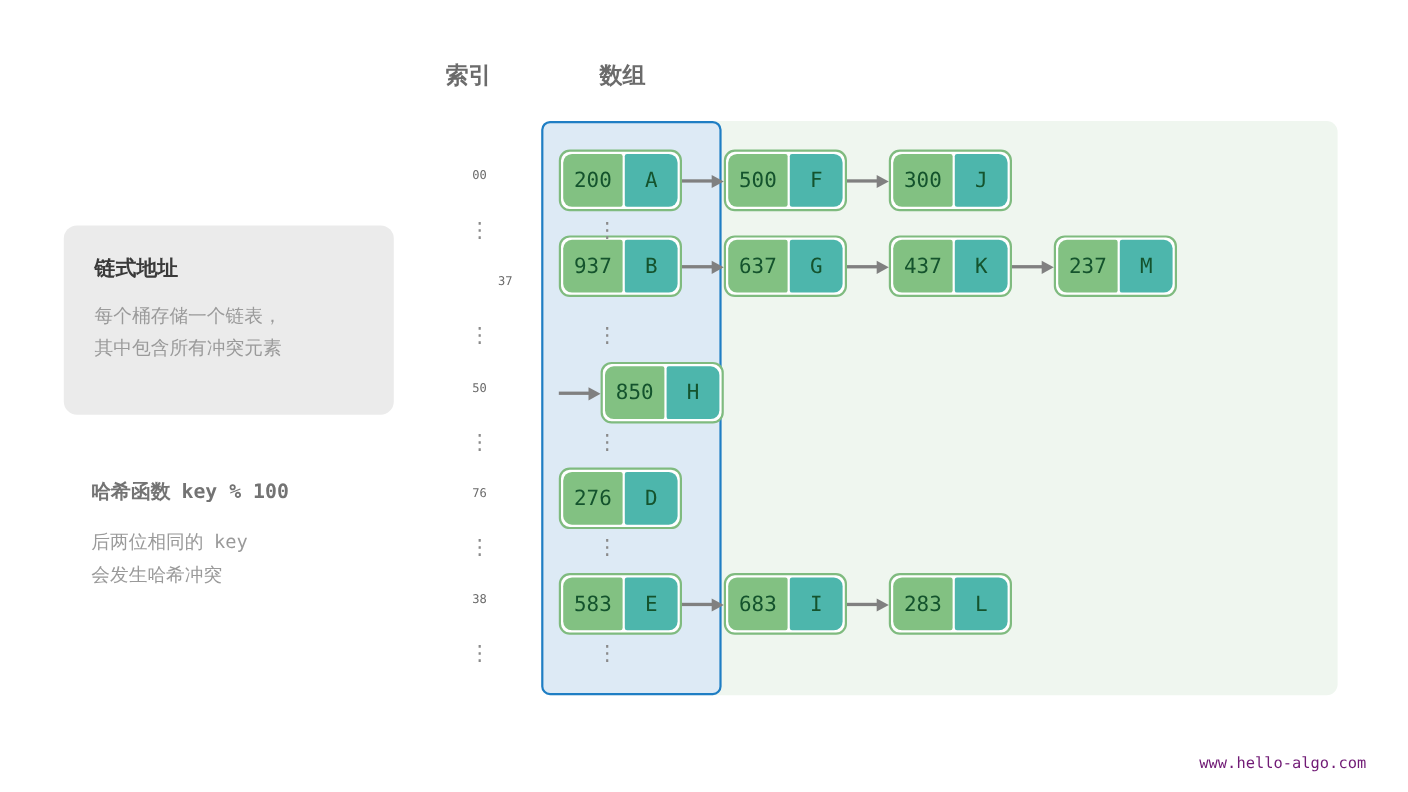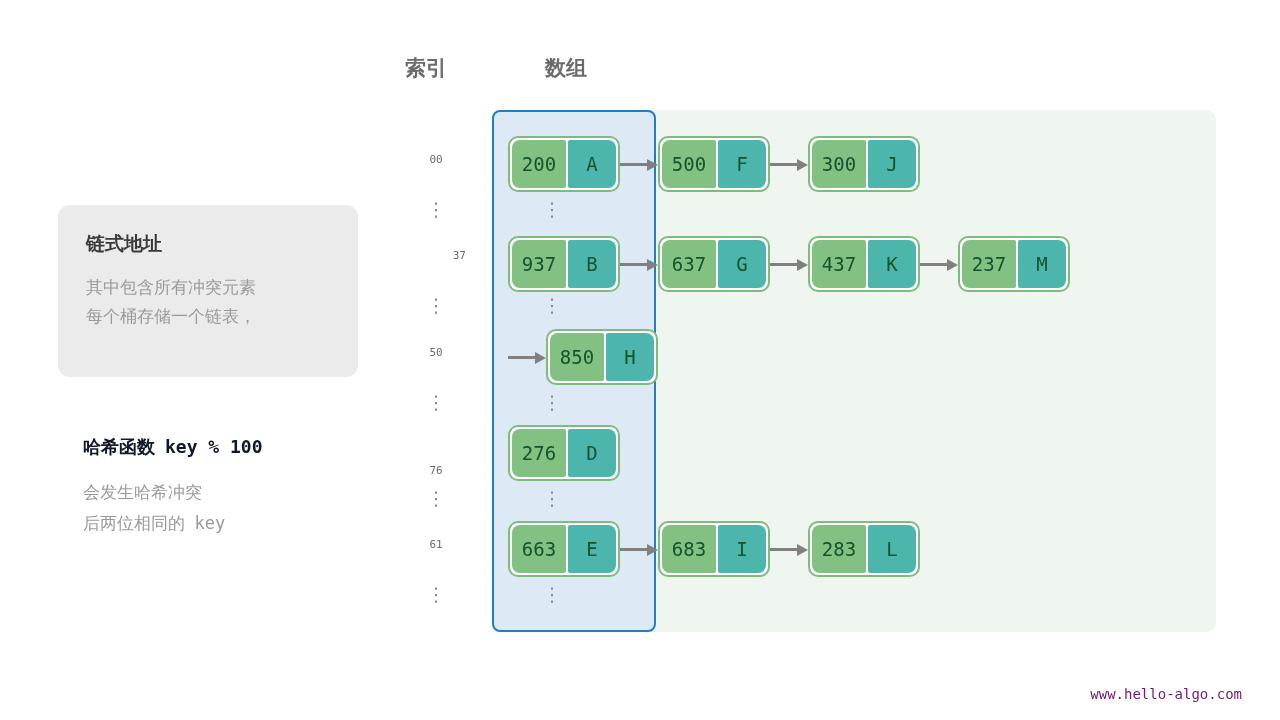--- a/index.html
+++ b/index.html
@@ -23,21 +23,21 @@
   .card{
     position:absolute;left:58px;top:205px;width:300px;height:172px;
     background:#ebebeb;border-radius:12px;box-sizing:border-box;
     padding:26px 28px 0 28px;
   }
   .card-title{font-size:19px;font-weight:bold;color:#3a3a3a;margin:0 0 16px 0;}
   .card-line{font-size:17px;color:#9a9a9a;line-height:29px;}
 
   
   .note{position:absolute;left:83px;}
-  .note-title{top:435px;font-size:18px;font-weight:bold;color:#0f172a;white-space:nowrap;}
+  .note-title{top:435px;font-size:18px;font-weight:bold;color:#737373;white-space:nowrap;}
   .note-title .mono{font-family:"DejaVu Sans Mono", monospace;font-weight:bold;font-size:18px;}
   .note-body{top:478px;font-size:17px;color:#9a9a9a;line-height:30px;white-space:nowrap;}
   .note-body .mono{font-family:"DejaVu Sans Mono", monospace;font-size:17px;}
 
   
   .linklist-bg{
     position:absolute;left:492px;top:110px;width:724px;height:522px;
     background:#eff6ef;border-radius:10px;
   }
   .array-col{
@@ -89,28 +89,28 @@
 </head>
 <body>
 
 <div class="stage">
 
   <div class="hdr idx">索引</div>
   <div class="hdr arr">数组</div>
 
   <div class="card">
     <div class="card-title">链式地址</div>
+    <div class="card-line">每个桶存储一个链表，</div>
     <div class="card-line">其中包含所有冲突元素</div>
-    <div class="card-line">每个桶存储一个链表，</div>
   </div>
 
   <div class="note note-title"><span>哈希函数</span>&nbsp;&nbsp;<span class="mono">key % 100</span></div>
   <div class="note note-body">
+    <div><span>后两位相同的</span>&nbsp;&nbsp;<span class="mono">key</span></div>
     <div>会发生哈希冲突</div>
-    <div><span>后两位相同的</span>&nbsp;&nbsp;<span class="mono">key</span></div>
   </div>
 
   <div class="linklist-bg"></div>
   <div class="array-col"></div>
 
   <div id="rows-layer">
       <div class="idx-label" style="left: 406px; top: 153px;">00</div>
       <div class="chain" style="left: 508px; top: 136px;">
         <div class="node">
           <div class="key">200</div>
@@ -127,21 +127,21 @@
         <div class="arrow">
           <span class="shaft"></span>
           <span class="head"></span>
         </div>
         <div class="node">
           <div class="key">300</div>
           <div class="val">J</div>
         </div>
       </div>
       <div class="idx-label" style="left: 406px; top: 249px; text-align: right;">37</div>
-      <div class="chain" style="left: 508px; top: 236px; text-align: center;">
+      <div class="chain" style="left: 508px; top: 214px; text-align: center;">
         <div class="node">
           <div class="key">937</div>
           <div class="val">B</div>
         </div>
         <div class="arrow">
           <span class="shaft"></span>
           <span class="head"></span>
         </div>
         <div class="node">
           <div class="key">637</div>
@@ -168,31 +168,31 @@
       <div class="chain" style="left: 508px; top: 329px;">
         <div class="arrow">
           <span class="shaft"></span>
           <span class="head"></span>
         </div>
         <div class="node">
           <div class="key">850</div>
           <div class="val">H</div>
         </div>
       </div>
-      <div class="idx-label" style="left: 406px; top: 464px;">76</div>
+      <div class="idx-label" style="left: 406px; top: 442px;">76</div>
       <div class="chain" style="left: 508px; top: 425px;">
         <div class="node">
           <div class="key">276</div>
           <div class="val">D</div>
         </div>
       </div>
-      <div class="idx-label" style="left: 406px; top: 538px;">61</div>
+      <div class="idx-label" style="left: 406px; top: 538px;">38</div>
       <div class="chain" style="left: 508px; top: 521px;">
         <div class="node">
-          <div class="key">663</div>
+          <div class="key">583</div>
           <div class="val">E</div>
         </div>
         <div class="arrow">
           <span class="shaft"></span>
           <span class="head"></span>
         </div>
         <div class="node">
           <div class="key">683</div>
           <div class="val">I</div>
         </div>

